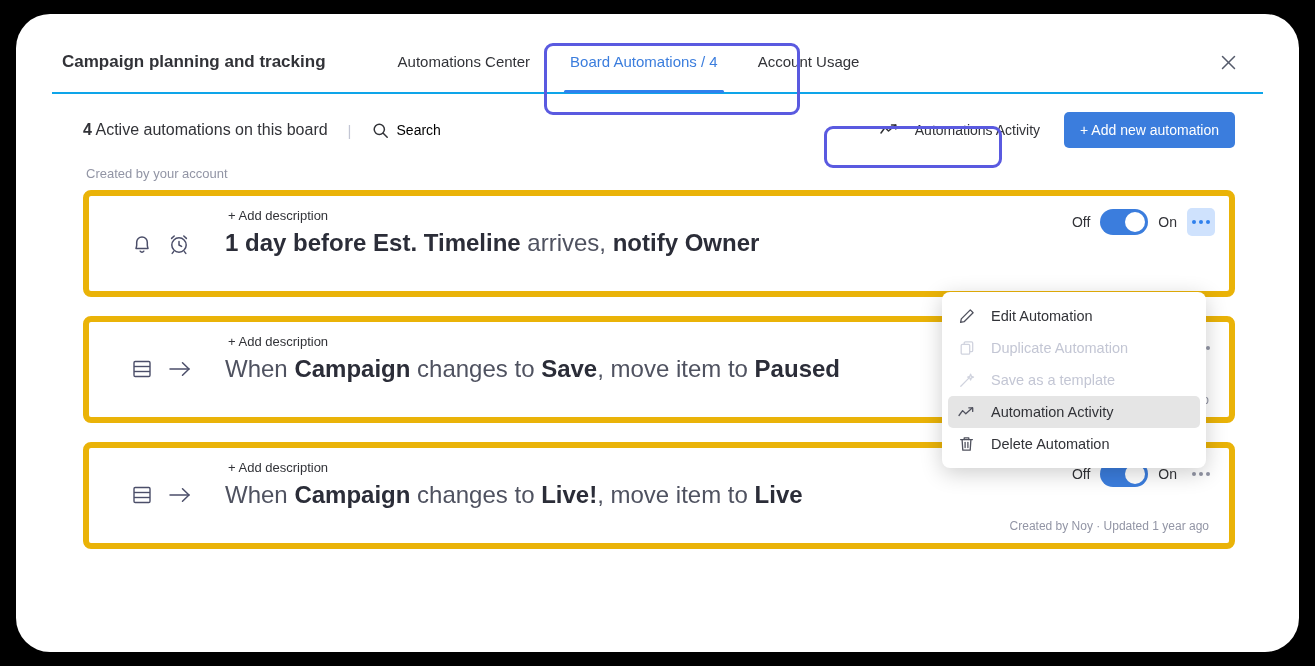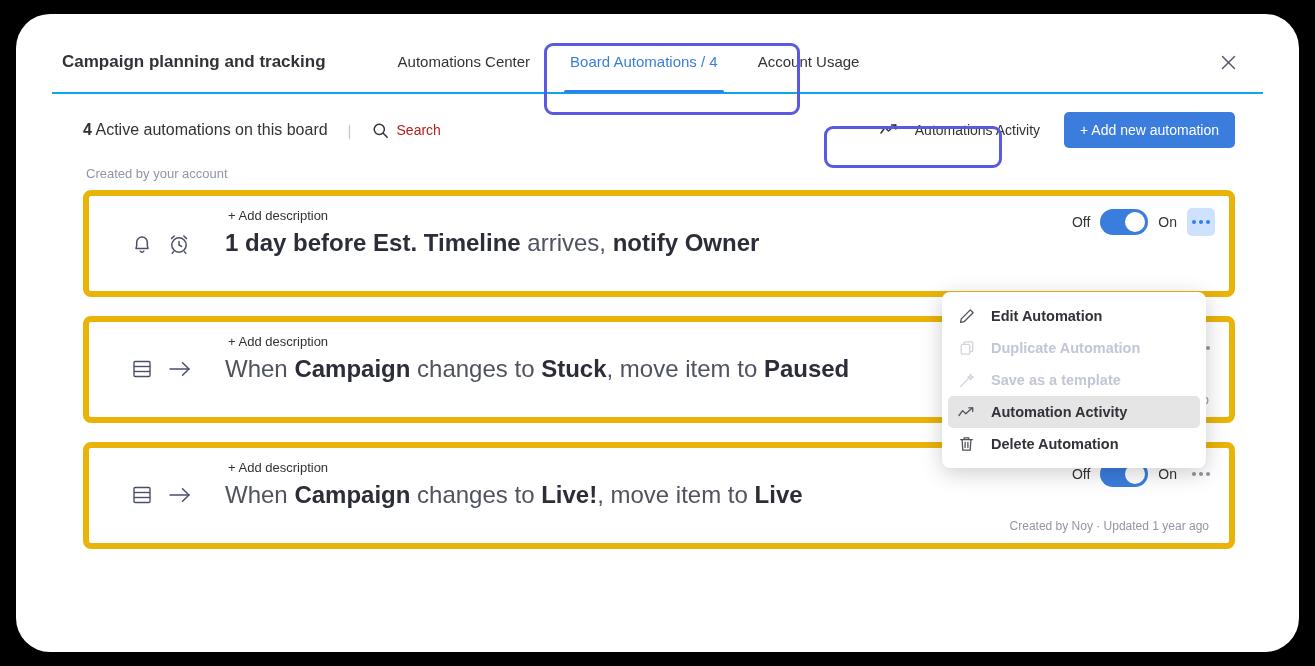--- a/index.html
+++ b/index.html
@@ -131,21 +131,21 @@
   #divider-pipe {
     color: #c3c6d4;
     margin: 0 20px;
     font-size: 15px;
   }
   #search-btn {
     display: flex;
     align-items: center;
     gap: 8px;
     font-size: 14px;
-    color: #b91c1c;
+    color: #000000;
     cursor: pointer;
   }
   #subheader-right {
     position: absolute;
     right: 28px;
     display: flex;
     align-items: center;
     gap: 12px;
   }
   #activity-btn {
@@ -282,21 +282,20 @@
     display: flex;
     align-items: center;
     gap: 16px;
     height: 32px;
     padding: 0 10px;
     border-radius: 5px;
     font-size: 14.5px;
     color: #323338;
     cursor: pointer;
     white-space: nowrap;
-    font-weight: bold;
   }
   .menu-item .mi-icon {
     width: 17px; height: 17px;
     display: flex; align-items: center; justify-content: center;
     color: #50525e;
     flex: none;
   }
   .menu-item.disabled { color: #c3c6d4; cursor: default; }
   .menu-item.disabled .mi-icon { color: #d0d3de; }
   .menu-item.highlighted { background: #e5e5e5; }
@@ -410,21 +409,21 @@
             <line x1="3" y1="13.5" x2="19" y2="13.5"></line>
           </svg>
         </span>
         <span>
           <svg width="26" height="22" viewBox="0 0 26 22" fill="none" stroke="#4b4e69" stroke-width="1.5" stroke-linecap="round" stroke-linejoin="round">
             <line x1="3" y1="11" x2="22" y2="11"></line>
             <polyline points="15.5,4.8 22,11 15.5,17.2"></polyline>
           </svg>
         </span>
       </div>
-      <div class="card-sentence">When <b>Campaign</b> changes to <b>Stuck</b>, move item to <b>Paused</b></div>
+      <div class="card-sentence">When <b>Campaign</b> changes to <b>Save</b>, move item to <b>Paused</b></div>
       <div class="card-toggle-row">
         <span class="tog-label">Off</span>
         <span class="switch">
             <span class="knob"></span>
           </span>
         <span class="tog-label">On</span>
         <span class="dots-btn">
             <i></i>
             <i></i>
             <i></i>

